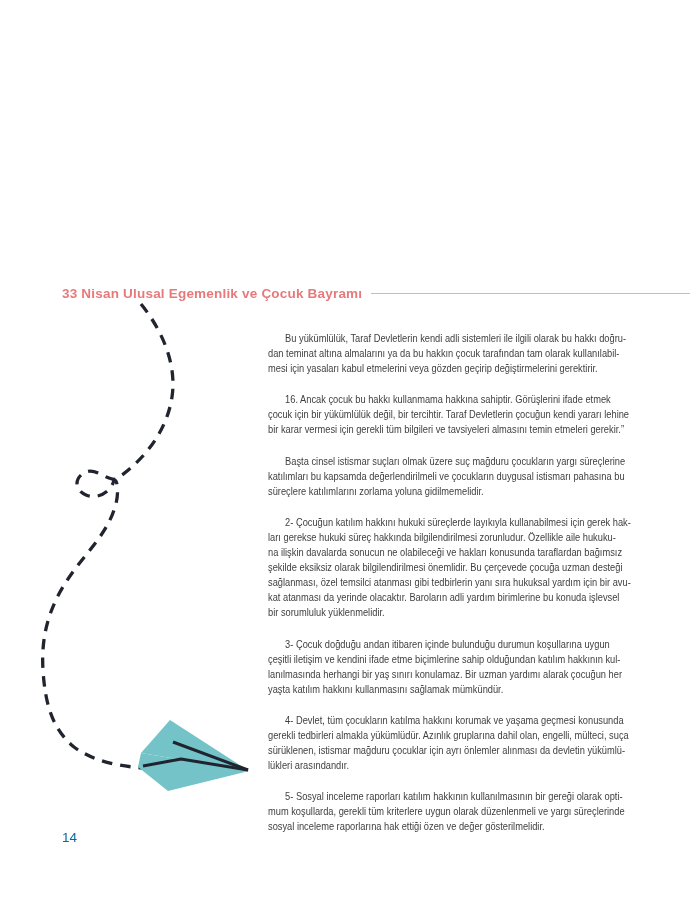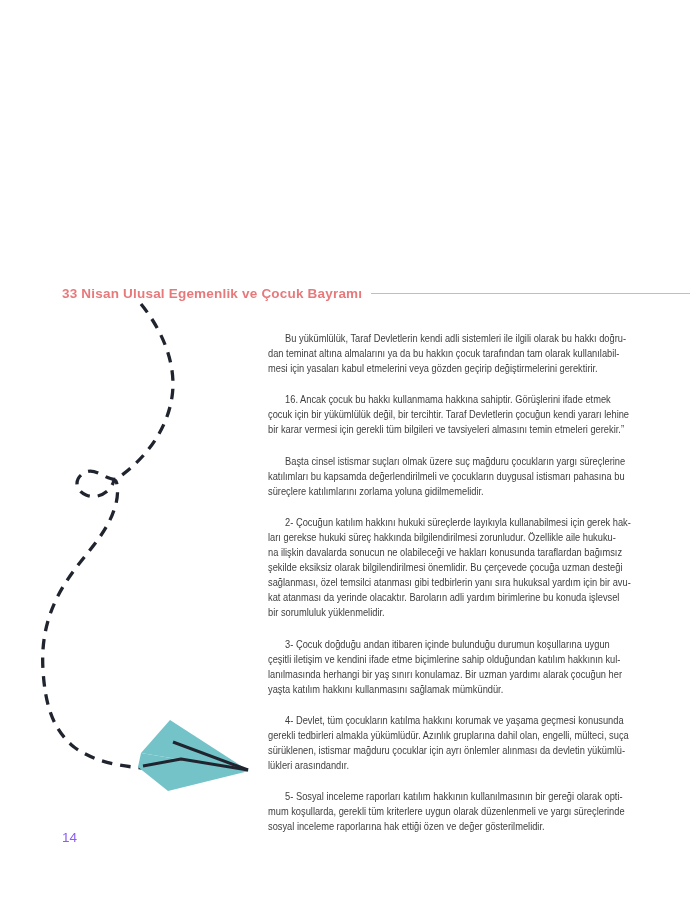--- a/index.html
+++ b/index.html
@@ -93,15 +93,15 @@
 yaşta katılım hakkını kullanmasını sağlamak mümkündür.</p>
     <p style="color: rgb(62, 62, 62);">4- Devlet, tüm çocukların katılma hakkını korumak ve yaşama geçmesi konusunda
 gerekli tedbirleri almakla yükümlüdür. Azınlık gruplarına dahil olan, engelli, mülteci, suça
 sürüklenen, istismar mağduru çocuklar için ayrı önlemler alınması da devletin yükümlü-
 lükleri arasındandır.</p>
     <p style="color: rgb(62, 62, 62);">5- Sosyal inceleme raporları katılım hakkının kullanılmasının bir gereği olarak opti-
 mum koşullarda, gerekli tüm kriterlere uygun olarak düzenlenmeli ve yargı süreçlerinde
 sosyal inceleme raporlarına hak ettiği özen ve değer gösterilmelidir.</p>
   </div>
 
-  <div class="pagenum" style="color: #8b5cf6;">14</div>
+  <div class="pagenum" style="color: #0369a1;">14</div>
 
 </div>
 
 </body></html>

